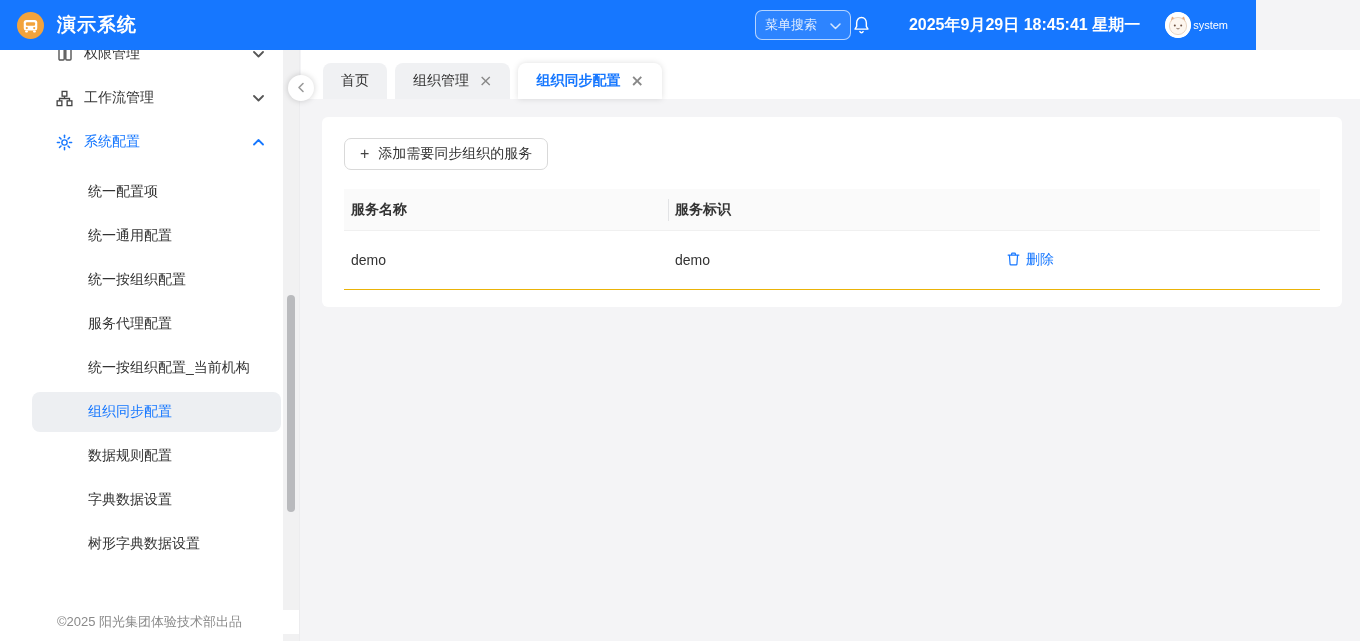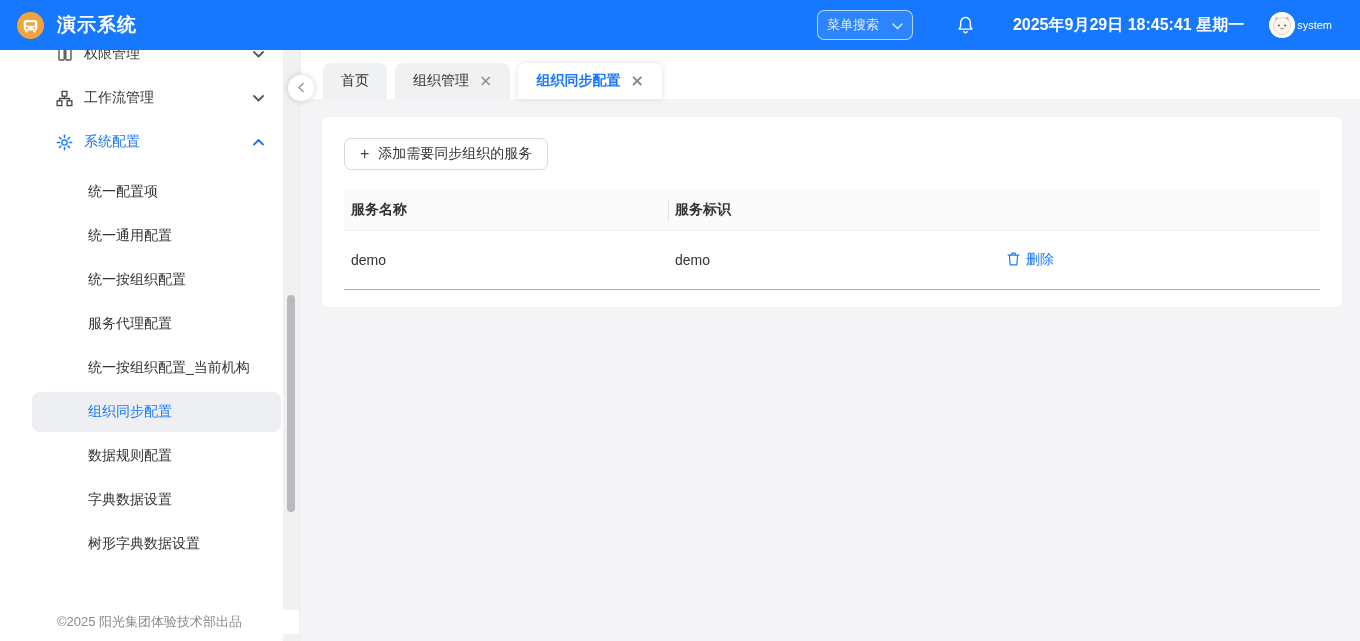--- a/index.html
+++ b/index.html
@@ -4,32 +4,32 @@
 <style>
   * { margin:0; padding:0; box-sizing:border-box; }
   html,body { width:1360px; height:641px; overflow:hidden; }
   body {
     font-family:"Liberation Sans","DejaVu Sans",sans-serif;
     background:#f4f4f6; position:relative; color:#333;
   }
 
   
   .header {
-    position:absolute; top:0; left:0; width:1360px; height:50px;
+    position:absolute; top:0; left:0; width:1256px; height:50px;
     background:#1677ff; display:flex; align-items:center; z-index:20;
     padding:0 28px 0 17px;
   }
   .logo-badge { width:27px; height:27px; flex:0 0 auto; }
   .app-title { color:#fff; font-size:19px; font-weight:bold; margin-left:13px; letter-spacing:1px; }
   .header-spacer { flex:1; }
   .menu-search {
     width:96px; height:30px; border:1px solid rgba(255,255,255,0.65); border-radius:7px;
     background:rgba(255,255,255,0.10); display:flex; align-items:center;
     padding:0 9px; gap:8px; color:rgba(255,255,255,0.85); font-size:13px;
-    margin-right:42px; cursor:pointer;
+    cursor:pointer;
   }
   .menu-search .ph { flex:1; white-space:nowrap; overflow:hidden; }
   .bell-btn { width:22px; height:22px; margin-right:36px; cursor:pointer; display:flex; align-items:center; justify-content:center; }
   .header-datetime { color:#fff; font-size:16px; font-weight:bold; white-space:nowrap; margin-right:25px; }
   .avatar { width:26px; height:26px; border-radius:50%; overflow:hidden; background:#fff; flex:0 0 auto; cursor:pointer; }
   .username { color:#fff; font-size:11px; margin-left:2px; }
 
   
   .sidebar {
     position:absolute; top:50px; left:0; width:300px; bottom:0;

